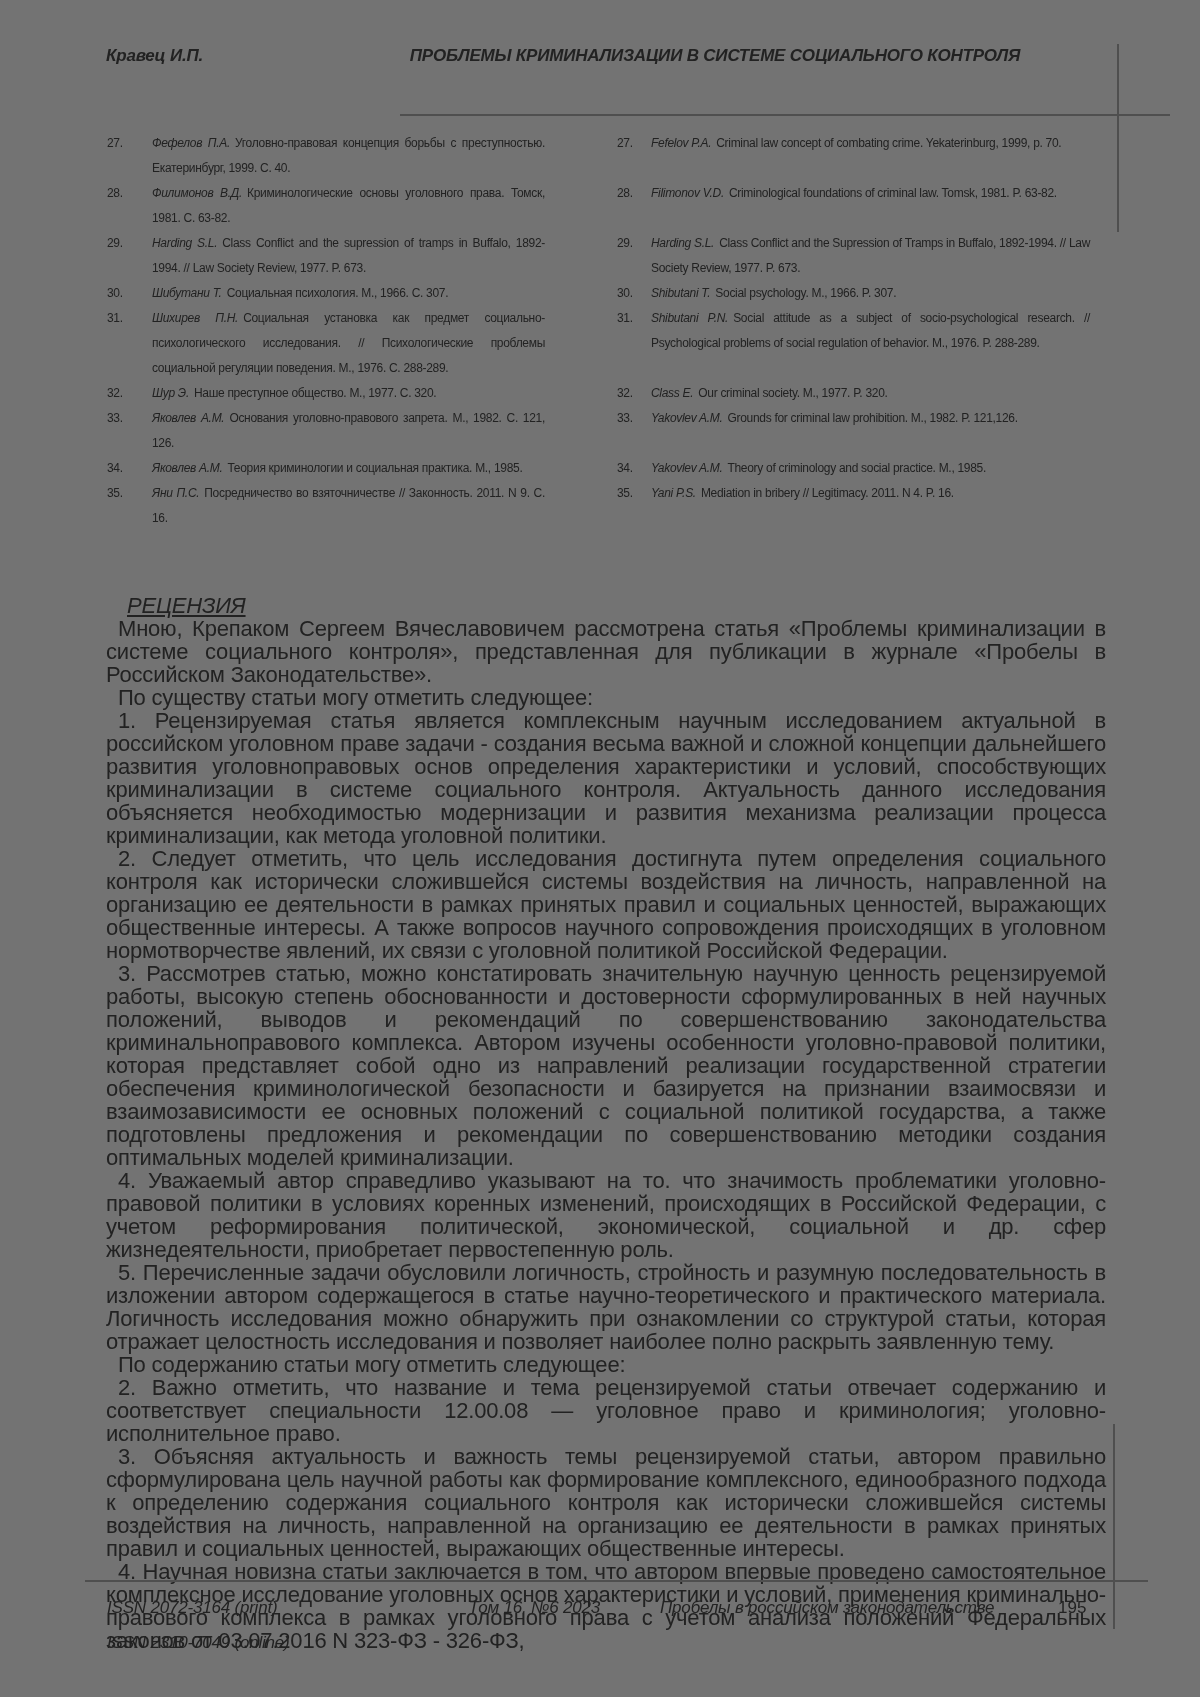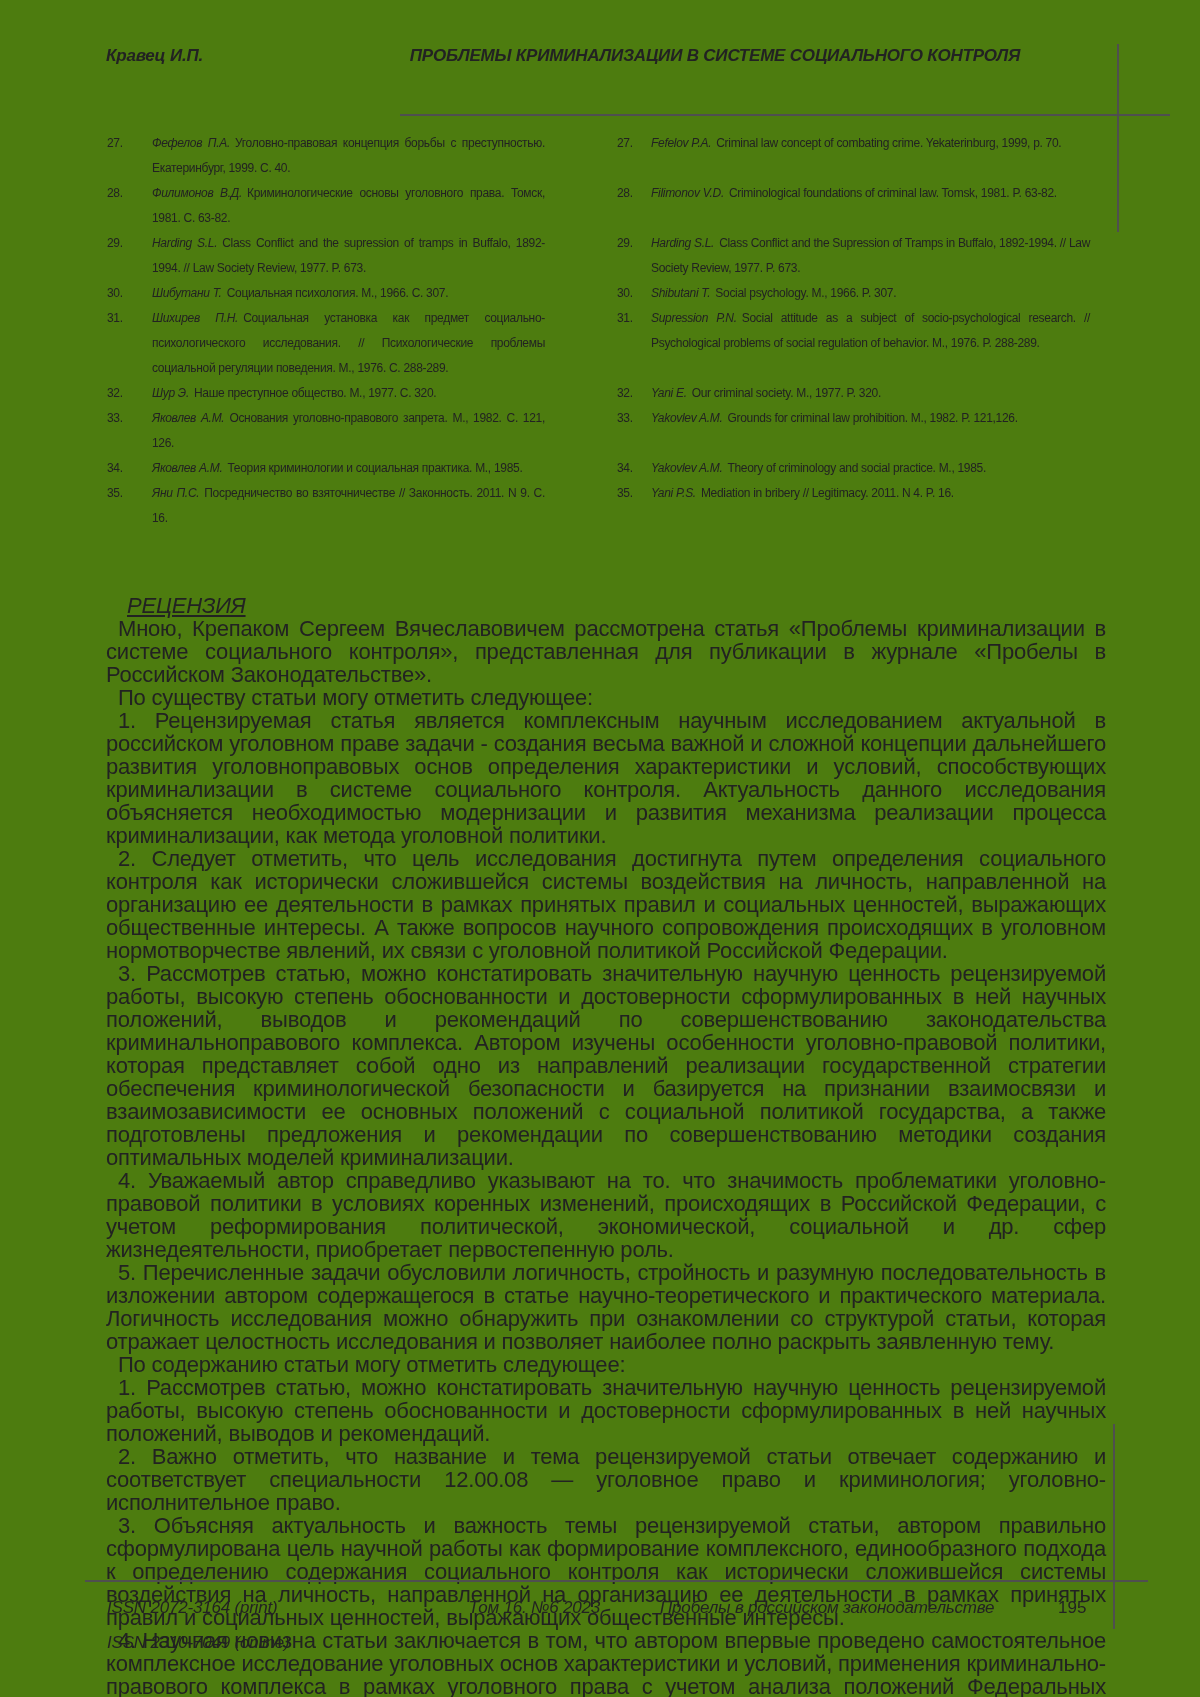--- a/index.html
+++ b/index.html
@@ -1,21 +1,21 @@
 <!DOCTYPE html>
 <html><head>
 <meta charset="utf-8">
 <style>
   html, body { margin: 0; padding: 0; background: #e8e8e8; }
   #page {
     position: relative;
     width: 1200px;
     height: 1697px;
     margin: 0 auto;
-    background: #4d7c0f;
+    background: #737373;
     color: #222222;
     font-family: "Liberation Sans", "DejaVu Sans", sans-serif;
     overflow: hidden;
   }
   
   .hdr-author {
     position: absolute; left: 106px; top: 46px;
     font-size: 17px; font-weight: bold; font-style: italic;
     letter-spacing: -0.2px;
   }
@@ -94,24 +94,24 @@
     <div class="ref lcol"><span class="ref-num">28.</span><span class="ref-author">Филимонов В.Д.</span><span class="ref-text">Криминологические основы уголовного права. Томск, 1981. С. 63-82.</span></div>
     <div class="ref rcol"><span class="ref-num">28.</span><span class="ref-author">Filimonov V.D.</span><span class="ref-text">Criminological foundations of criminal law. Tomsk, 1981. P. 63-82.</span></div>
 
     <div class="ref lcol"><span class="ref-num">29.</span><span class="ref-author">Harding S.L.</span><span class="ref-text">Class Conflict and the supression of tramps in Buffalo, 1892-1994. // Law Society Review, 1977. P. 673.</span></div>
     <div class="ref rcol"><span class="ref-num">29.</span><span class="ref-author">Harding S.L.</span><span class="ref-text">Class Conflict and the Supression of Tramps in Buffalo, 1892-1994. // Law Society Review, 1977. P. 673.</span></div>
 
     <div class="ref lcol"><span class="ref-num">30.</span><span class="ref-author">Шибутани Т.</span><span class="ref-text">Социальная психология. М., 1966. С. 307.</span></div>
     <div class="ref rcol"><span class="ref-num">30.</span><span class="ref-author">Shibutani T.</span><span class="ref-text">Social psychology. М., 1966. P. 307.</span></div>
 
     <div class="ref lcol"><span class="ref-num">31.</span><span class="ref-author">Шихирев П.Н.</span><span class="ref-text">Социальная установка как предмет социально-психологического исследования. // Психологические проблемы социальной регуляции поведения. М., 1976. С. 288-289.</span></div>
-    <div class="ref rcol"><span class="ref-num">31.</span><span class="ref-author">Supression P.N.</span><span class="ref-text">Social attitude as a subject of socio-psychological research. // Psychological problems of social regulation of behavior. М., 1976. P. 288-289.</span></div>
+    <div class="ref rcol"><span class="ref-num">31.</span><span class="ref-author">Shibutani P.N.</span><span class="ref-text">Social attitude as a subject of socio-psychological research. // Psychological problems of social regulation of behavior. М., 1976. P. 288-289.</span></div>
 
     <div class="ref lcol"><span class="ref-num">32.</span><span class="ref-author">Шур Э.</span><span class="ref-text">Наше преступное общество. М., 1977. С. 320.</span></div>
-    <div class="ref rcol"><span class="ref-num">32.</span><span class="ref-author">Yani E.</span><span class="ref-text">Our criminal society. М., 1977. P. 320.</span></div>
+    <div class="ref rcol"><span class="ref-num">32.</span><span class="ref-author">Class E.</span><span class="ref-text">Our criminal society. М., 1977. P. 320.</span></div>
 
     <div class="ref lcol"><span class="ref-num">33.</span><span class="ref-author">Яковлев А.М.</span><span class="ref-text">Основания уголовно-правового запрета. М., 1982. С. 121, 126.</span></div>
     <div class="ref rcol"><span class="ref-num">33.</span><span class="ref-author">Yakovlev A.M.</span><span class="ref-text">Grounds for criminal law prohibition. М., 1982. P. 121,126.</span></div>
 
     <div class="ref lcol"><span class="ref-num">34.</span><span class="ref-author">Яковлев А.М.</span><span class="ref-text">Теория криминологии и социальная практика. М., 1985.</span></div>
     <div class="ref rcol"><span class="ref-num">34.</span><span class="ref-author">Yakovlev A.M.</span><span class="ref-text">Theory of criminology and social practice. М., 1985.</span></div>
 
     <div class="ref lcol"><span class="ref-num">35.</span><span class="ref-author">Яни П.С.</span><span class="ref-text">Посредничество во взяточничестве // Законность. 2011. N 9. С. 16.</span></div>
     <div class="ref rcol"><span class="ref-num">35.</span><span class="ref-author">Yani P.S.</span><span class="ref-text">Mediation in bribery // Legitimacy. 2011. N 4. P. 16.</span></div>
 
@@ -120,21 +120,20 @@
   <div class="review">
     <p class="rv-heading">РЕЦЕНЗИЯ</p>
     <p>Мною, Крепаком Сергеем Вячеславовичем рассмотрена статья «Проблемы криминализации в системе социального контроля», представленная для публикации в журнале «Пробелы в Российском Законодательстве».</p>
     <p>По существу статьи могу отметить следующее:</p>
     <p>1. Рецензируемая статья является комплексным научным исследованием актуальной в российском уголовном праве задачи - создания весьма важной и сложной концепции дальнейшего развития уголовноправовых основ определения характеристики и условий, способствующих криминализации в системе социального контроля. Актуальность данного исследования объясняется необходимостью модернизации и развития механизма реализации процесса криминализации, как метода уголовной политики.</p>
     <p>2. Следует отметить, что цель исследования достигнута путем определения социального контроля как исторически сложившейся системы воздействия на личность, направленной на организацию ее деятельности в рамках принятых правил и социальных ценностей, выражающих общественные интересы. А также вопросов научного сопровождения происходящих в уголовном нормотворчестве явлений, их связи с уголовной политикой Российской Федерации.</p>
     <p>3. Рассмотрев статью, можно констатировать значительную научную ценность рецензируемой работы, высокую степень обоснованности и достоверности сформулированных в ней научных положений, выводов и рекомендаций по совершенствованию законодательства криминальноправового комплекса. Автором изучены особенности уголовно-правовой политики, которая представляет собой одно из направлений реализации государственной стратегии обеспечения криминологической безопасности и базируется на признании взаимосвязи и взаимозависимости ее основных положений с социальной политикой государства, а также подготовлены предложения и рекомендации по совершенствованию методики создания оптимальных моделей криминализации.</p>
     <p>4. Уважаемый автор справедливо указывают на то. что значимость проблематики уголовно-правовой политики в условиях коренных изменений, происходящих в Российской Федерации, с учетом реформирования политической, экономической, социальной и др. сфер жизнедеятельности, приобретает первостепенную роль.</p>
     <p>5. Перечисленные задачи обусловили логичность, стройность и разумную последовательность в изложении автором содержащегося в статье научно-теоретического и практического материала. Логичность исследования можно обнаружить при ознакомлении со структурой статьи, которая отражает целостность исследования и позволяет наиболее полно раскрыть заявленную тему.</p>
     <p>По содержанию статьи могу отметить следующее:</p>
-    <p>1. Рассмотрев статью, можно констатировать значительную научную ценность рецензируемой работы, высокую степень обоснованности и достоверности сформулированных в ней научных положений, выводов и рекомендаций.</p>
     <p>2. Важно отметить, что название и тема рецензируемой статьи отвечает содержанию и соответствует специальности 12.00.08 — уголовное право и криминология; уголовно-исполнительное право.</p>
     <p>3. Объясняя актуальность и важность темы рецензируемой статьи, автором правильно сформулирована цель научной работы как формирование комплексного, единообразного подхода к определению содержания социального контроля как исторически сложившейся системы воздействия на личность, направленной на организацию ее деятельности в рамках принятых правил и социальных ценностей, выражающих общественные интересы.</p>
     <p>4. Научная новизна статьи заключается в том, что автором впервые проведено самостоятельное комплексное исследование уголовных основ характеристики и условий, применения криминально-правового комплекса в рамках уголовного права с учетом анализа положений Федеральных законов от 03.07.2016 N 323-ФЗ - 326-ФЗ,</p>
   </div>
 
   <div class="ftr-rule"></div>
   <div class="ftr ftr-issn-print">ISSN 2072-3164 (print)</div>
   <div class="ftr ftr-issn-online">ISSN 2310-7049 (online)</div>
   <div class="ftr ftr-volume">Том 16. №6 2023</div>
   <div class="ftr ftr-journal">Пробелы в российском законодательстве</div>

